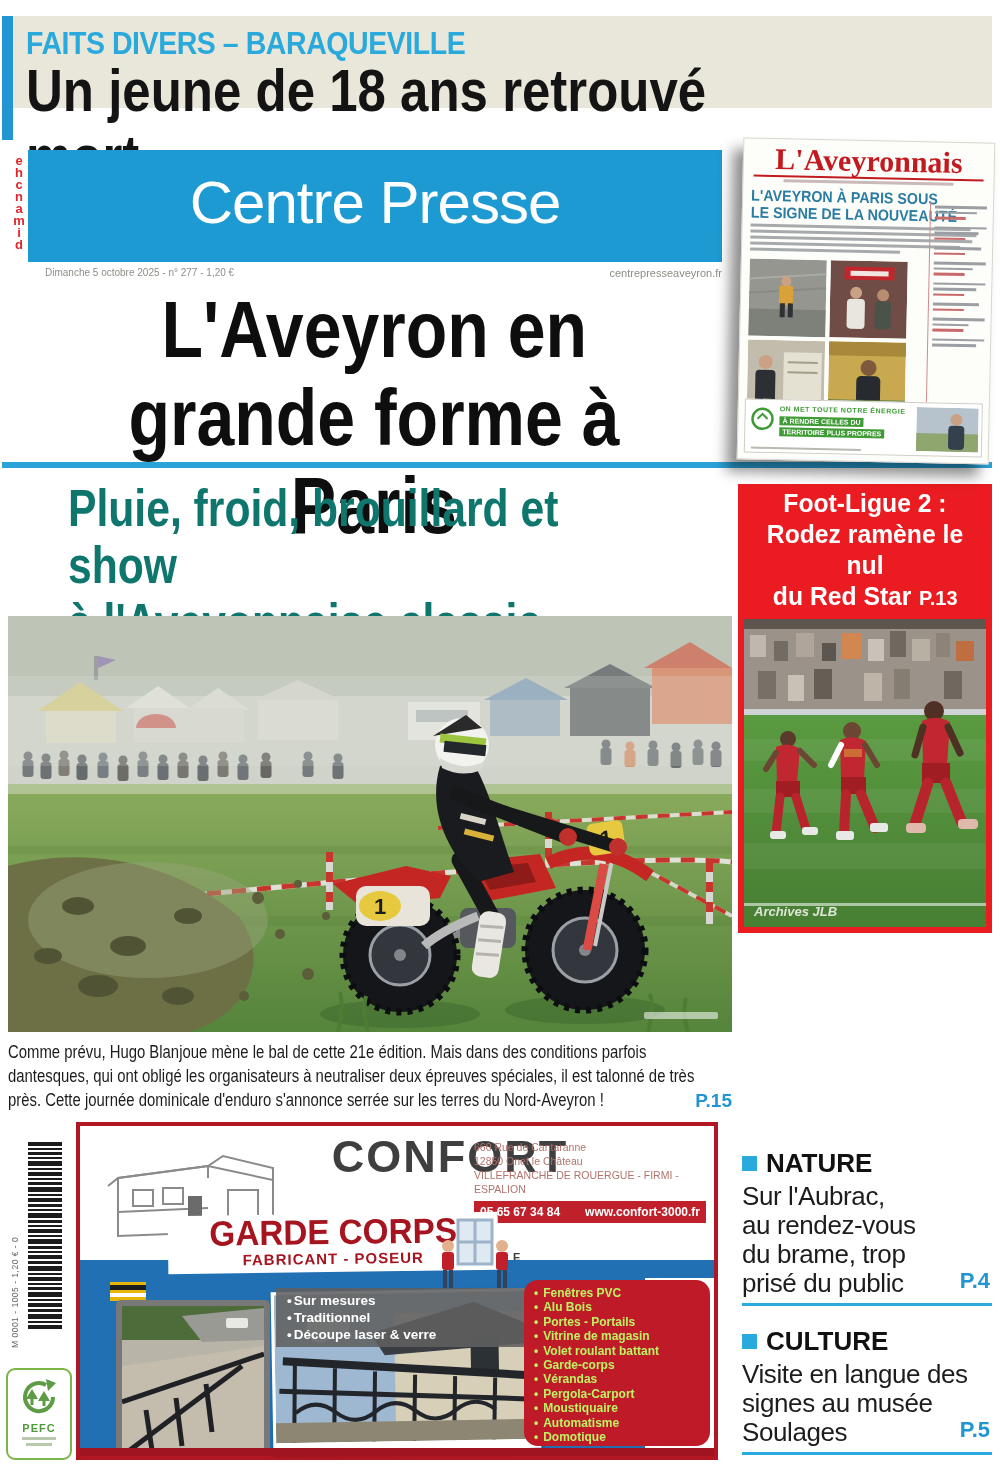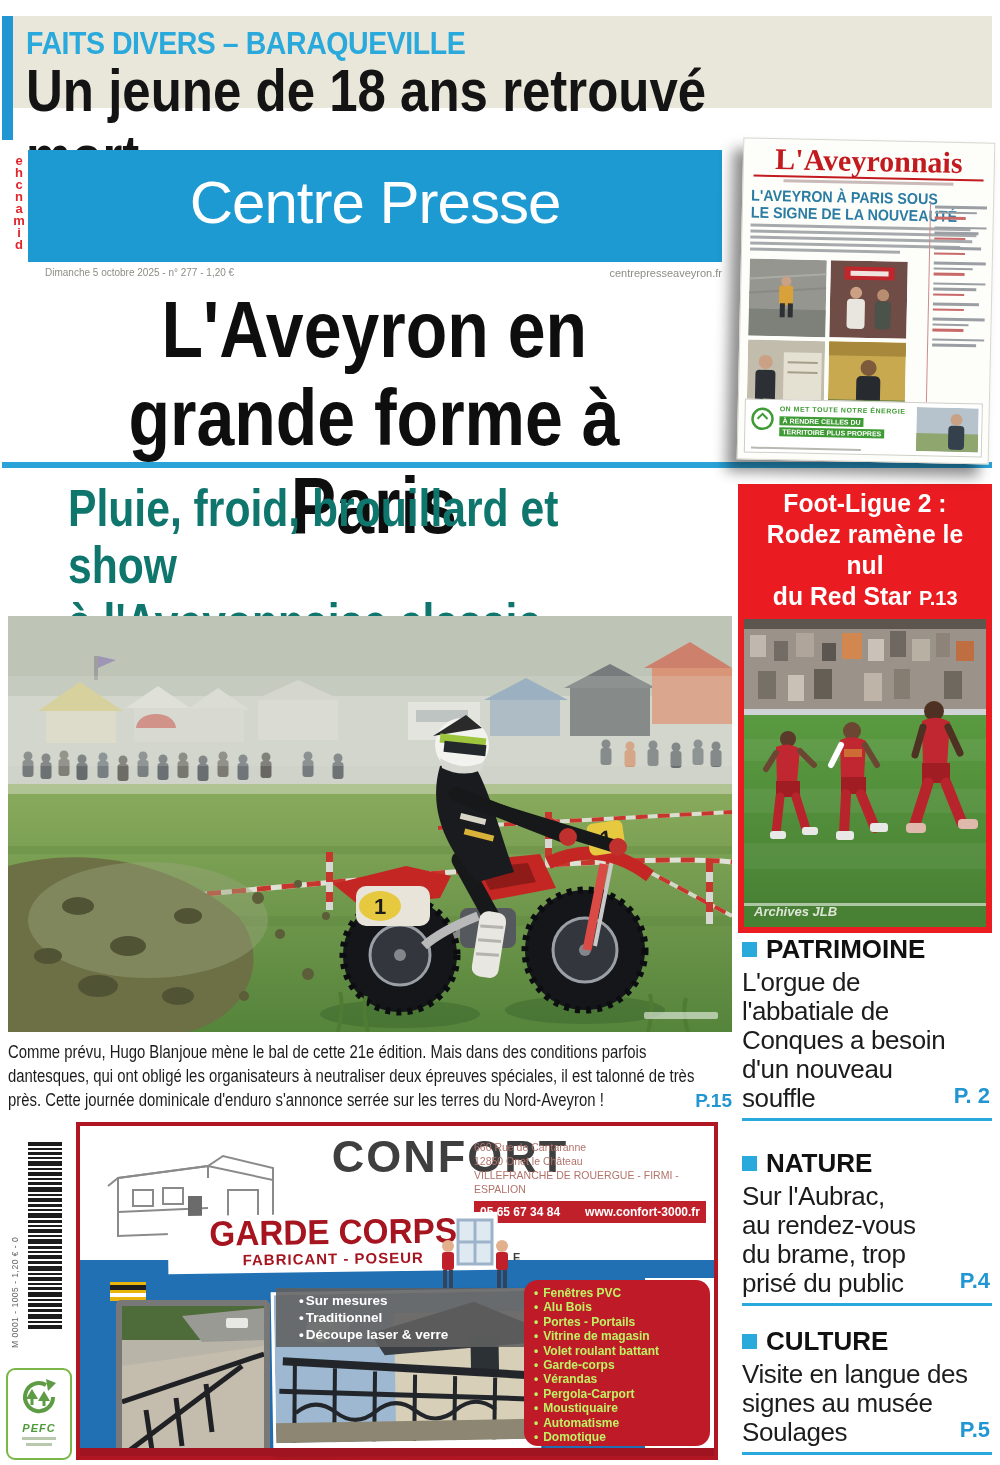--- a/index.html
+++ b/index.html
@@ -86,34 +86,34 @@
   .gc-title{font-weight:bold;font-size:35px;color:#a5141f;line-height:36px;letter-spacing:0px;}
   .gc-title .sx{transform:scaleX(.95);transform-origin:center top;}
   .gc-sub{font-weight:bold;font-size:15px;color:#a5141f;letter-spacing:1px;}
   .ad-blueband{position:absolute;left:0;top:134px;width:634px;height:18px;background:#2170b4;}
   .ad-bottom{position:absolute;left:0;top:152px;width:634px;height:170px;}
   .ad-bottom-blue{position:absolute;left:0;top:0;width:565px;height:170px;background:#2170b4;}
   .chip-yellow{position:absolute;left:30px;top:4px;width:36px;height:19px;background:#e8b50c;}
   .chip-yellow div{height:5px;background:#1d1d1d;margin-top:3px;}
   .photo1{position:absolute;left:36px;top:22px;width:142px;height:144px;border:6px solid #787878;border-radius:5px;background:#b9b4a8;overflow:hidden;}
   .photo2{position:absolute;left:192px;top:12px;width:262px;height:154px;background:#fff;padding:3px;transform:rotate(-1deg);box-shadow:2px 3px 5px rgba(0,0,0,.3);}
-  .features{position:absolute;left:196px;top:10px;width:252px;background:rgba(96,96,96,.88);padding:4px 23px;z-index:4;}
+  .features{position:absolute;left:196px;top:10px;width:252px;background:rgba(96,96,96,.88);padding:4px 11px;z-index:4;}
   .features div{color:#fff;font-weight:bold;font-size:13.5px;line-height:17px;}
   .features div::before{content:"•";margin-right:2px;}
   .svc-panel{position:absolute;right:4px;top:2px;width:186px;height:166px;background:#bf1a28;border-radius:14px;z-index:4;}
   .svc-panel ul{margin:6px 0 0 8px;padding:0;list-style:none;}
   .svc-panel li{color:#bef264;font-weight:bold;font-size:12px;line-height:14.4px;}
   .svc-panel li::before{content:"•";margin:0 5px 0 2px;}
   .ad-botstrip{position:absolute;left:0;bottom:0;width:634px;height:8px;background:#a01320;}
   .win-illus{position:absolute;left:352px;top:90px;z-index:5;}
   
   .barcode{left:12px;top:1142px;width:52px;height:212px;}
   .barcode-label{position:absolute;left:-2px;top:6px;width:14px;height:200px;font-size:8.5px;color:#666;
                  writing-mode:vertical-rl;transform:rotate(180deg);letter-spacing:.5px;}
-  .pefc{left:6px;top:1368px;width:66px;height:92px;border:2px solid #7ab648;border-radius:9px;background:#fff;text-align:center;box-sizing:border-box;font-style:italic;}
+  .pefc{left:6px;top:1368px;width:66px;height:92px;border:2px solid #7ab648;border-radius:9px;background:#fff;text-align:center;box-sizing:border-box;}
   .pefc-label{font-weight:bold;font-size:11px;color:#4e9b3c;letter-spacing:1px;line-height:11px;}
   .pefc-tiny{margin:3px auto 0 auto;width:34px;height:3px;background:#b9c9ae;}
 </style>
 </head>
 <body>
 
 <div id="canvas">
 
   <div class="abs banner">
     <div class="abs banner-stripe"></div>
@@ -490,35 +490,20 @@
     </svg>
   </div>
 
   <div class="caption">
     <div class="caption-inner pre">Comme prévu, Hugo Blanjoue mène le bal de cette 21e édition. Mais dans des conditions parfois
 dantesques, qui ont obligé les organisateurs à neutraliser deux épreuves spéciales, il est talonné de très
 près. Cette journée dominicale d'enduro s'annonce serrée sur les terres du Nord-Aveyron !</div>
     <div class="caption-pref">P.15</div>
   </div>
 
-  <div class="side-sec" style="top:934px">
-    <div class="side-head">
-        <span class="side-sq"></span>
-        <span>PATRIMOINE</span>
-      </div>
-    <div style="position:relative">
-      <div class="side-lines pre">L'orgue de
-l'abbatiale de
-Conques a besoin
-d'un nouveau
-souffle</div>
-      <div class="side-pref" style="bottom:4px">P. 2</div>
-    </div>
-    <div class="side-rule"></div>
-  </div>
 
   <div class="side-sec" style="top:1148px">
     <div class="side-head">
         <span class="side-sq"></span>
         <span>NATURE</span>
       </div>
     <div style="position:relative">
       <div class="side-lines pre">Sur l'Aubrac,
 au rendez-vous
 du brame, trop

